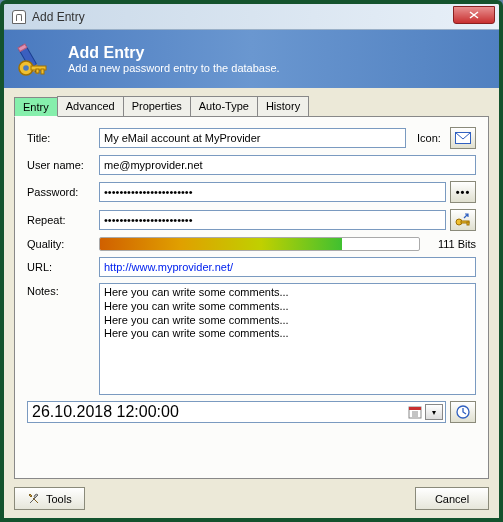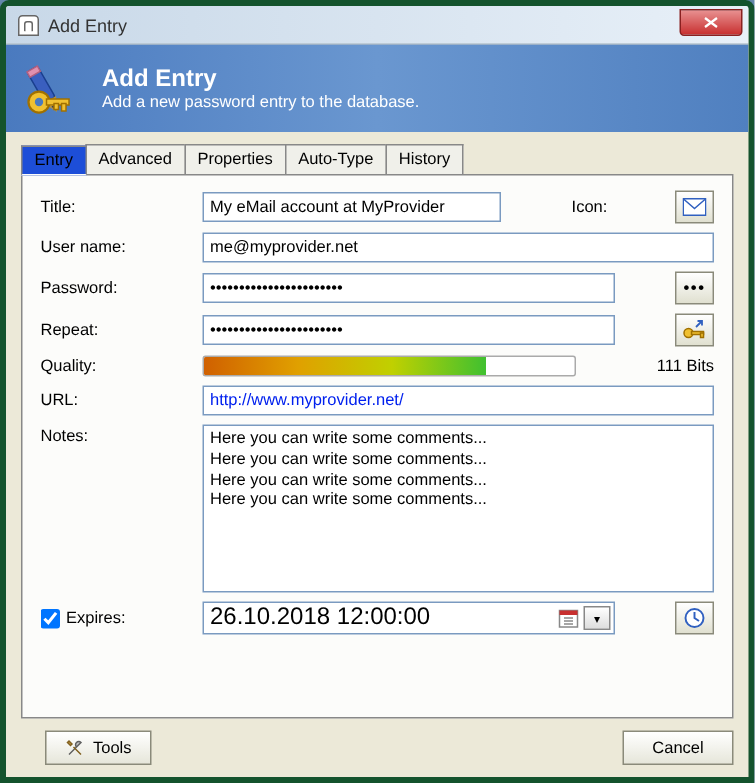--- a/index.html
+++ b/index.html
@@ -95,38 +95,37 @@
     padding: 3px 8px;
     border: 1px solid #888;
     border-bottom: none;
     background: #f0f0ea;
     font-size: 11px;
     margin-right: -1px;
     cursor: pointer;
     position: relative;
   }
   .tab.active {
-    background: #1d4ed8;
+    background: #86efac;
     border-bottom: 1px solid #fcfcfa;
     z-index: 2;
     top: 1px;
   }
   .tab-panel {
     margin: 0 10px;
     border: 1px solid #888;
     background: #fcfcfa;
     padding: 10px 12px;
     position: relative;
     height: 363px;
   }
   .row {
     display: flex;
     align-items: center;
     margin-bottom: 6px;
-    gap: 36px;
   }
   .row-label {
     width: 72px;
     color: #000;
   }
   .row-label.top { align-self: flex-start; padding-top: 2px; }
   .text-input, .password-input, .url-input, .textarea, .expires-input {
     flex: 1;
     border: 1px solid #7a9ac0;
     background: #fff;
@@ -202,21 +201,20 @@
   }
   .tools-btn, .ok-btn, .cancel-btn {
     height: 23px;
     border: 1px solid #8a8a7a;
     background: linear-gradient(to bottom, #fff, #e6e6da);
     padding: 0 12px;
     font-size: 11px;
     display: flex;
     align-items: center;
     cursor: pointer;
-    margin-left: 16px;
   }
   .ok-btn {
     border: 1px solid #3a6eaf;
     box-shadow: inset 0 0 0 1px #8ab4e8;
     width: 74px;
     justify-content: center;
   }
   .cancel-btn { width: 74px; justify-content: center; margin-left: 6px; }
   .spacer { flex: 1; }
   .tools-icon { margin-right: 5px; }
@@ -323,24 +321,20 @@
 
     <div class="row" style="align-items:flex-start">
       <div class="row-label top">Notes:</div>
       <textarea class="textarea" style="">Here you can write some comments...
 Here you can write some comments...
 Here you can write some comments...
 Here you can write some comments...</textarea>
     </div>
 
     <div class="row expires-row">
-      <div class="row-label" style="display:flex;align-items:center">
-        <input type="checkbox" class="expires-check" checked="" style="">
-        <span>Expires:</span>
-      </div>
       <div class="expires-input-wrap">
         <span class="expires-text">26.10.2018 12:00:00</span>
         <svg width="14" height="14" viewBox="0 0 14 14" style="margin-right:3px">
           <rect x="1" y="2" width="12" height="11" fill="#fff" stroke="#888"></rect>
           <rect x="1" y="2" width="12" height="3" fill="#c83030"></rect>
           <line x1="4" y1="7" x2="10" y2="7" stroke="#888"></line>
             <line x1="4" y1="9" x2="10" y2="9" stroke="#888"></line>
             <line x1="4" y1="11" x2="10" y2="11" stroke="#888"></line>
         </svg>
         <div class="date-drop">

